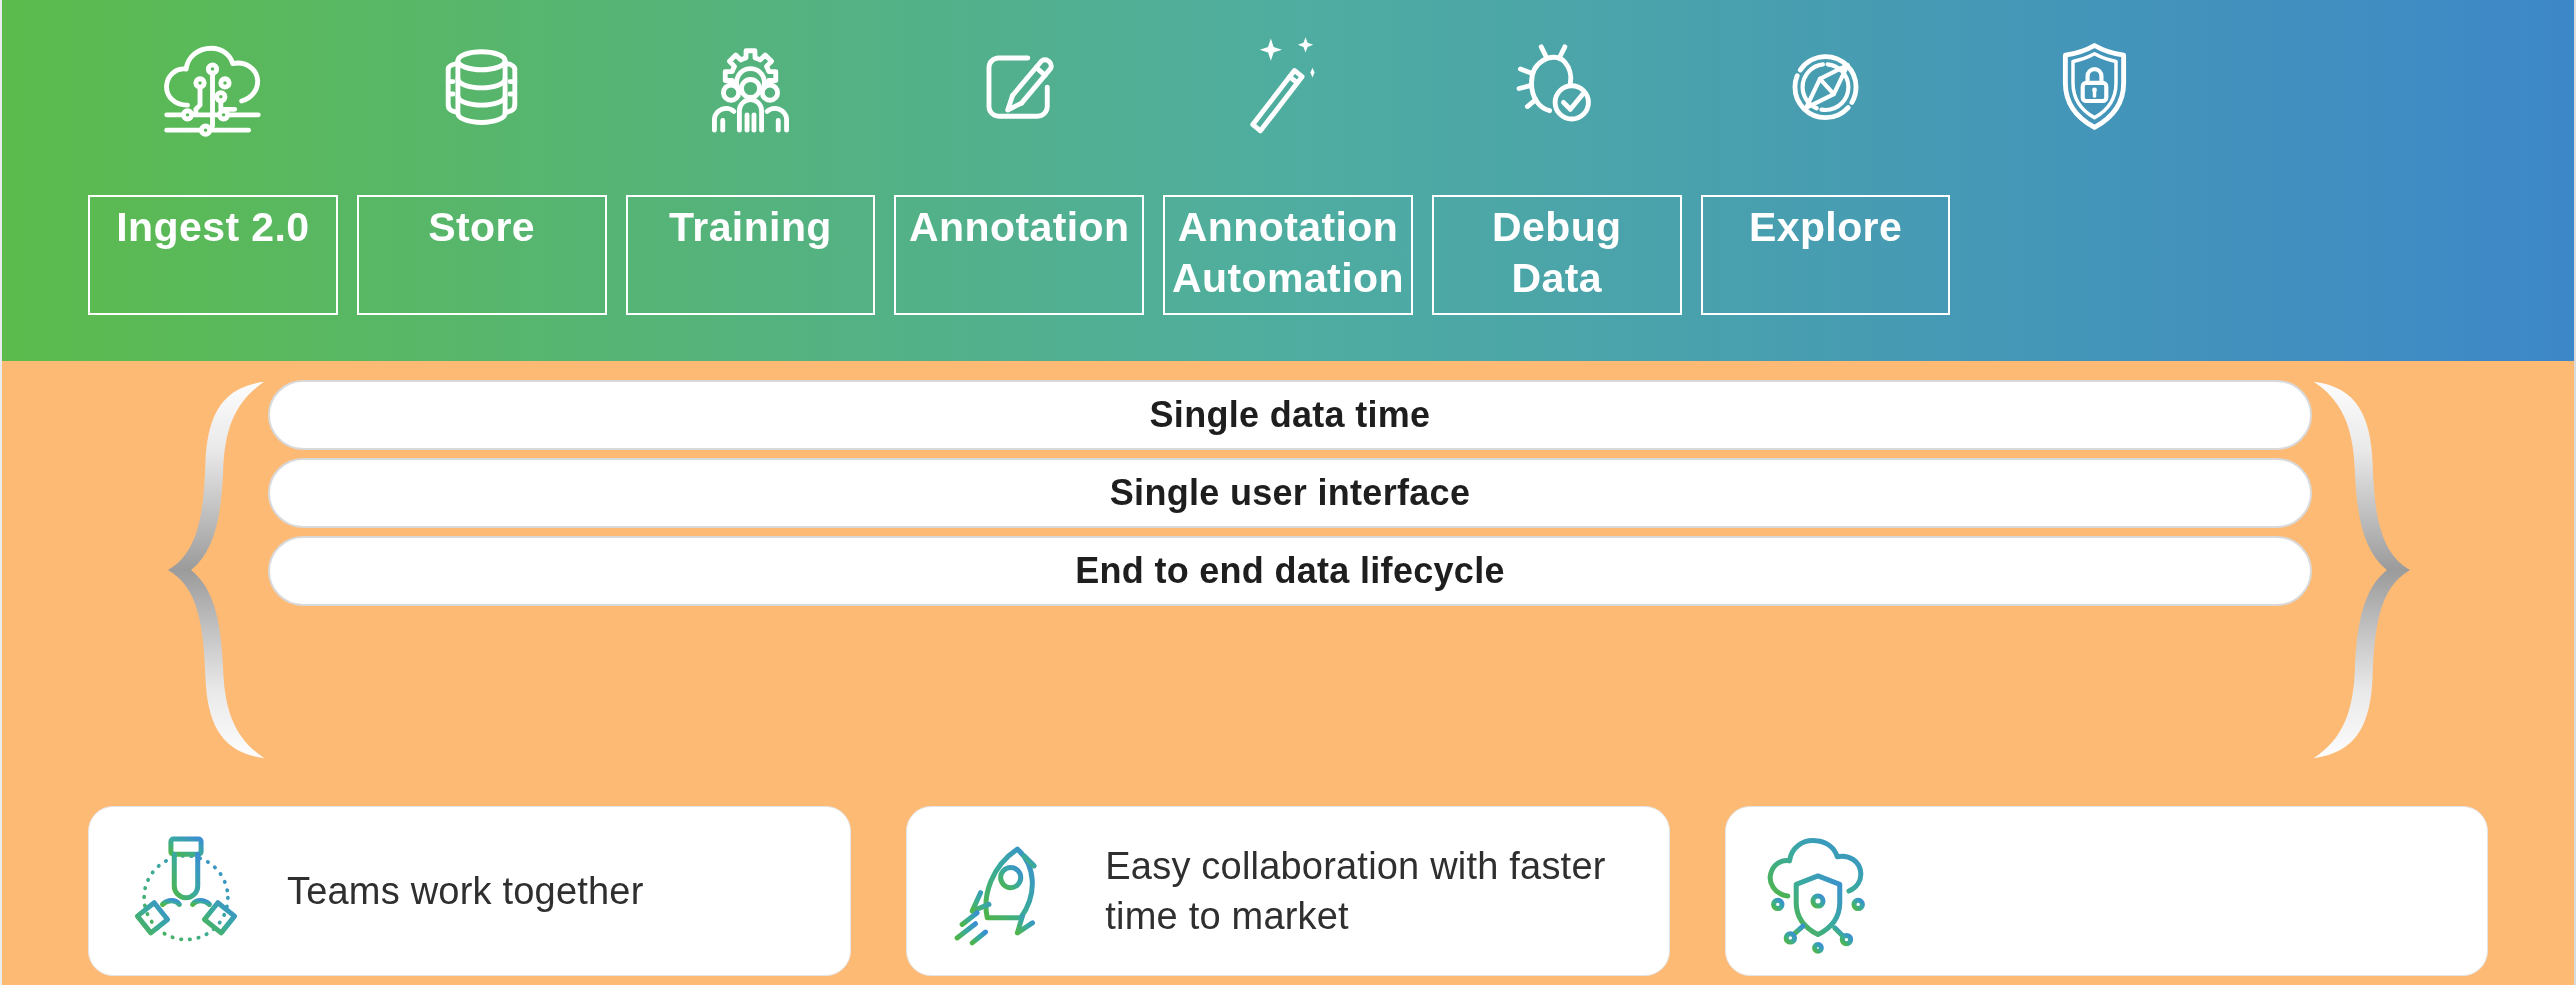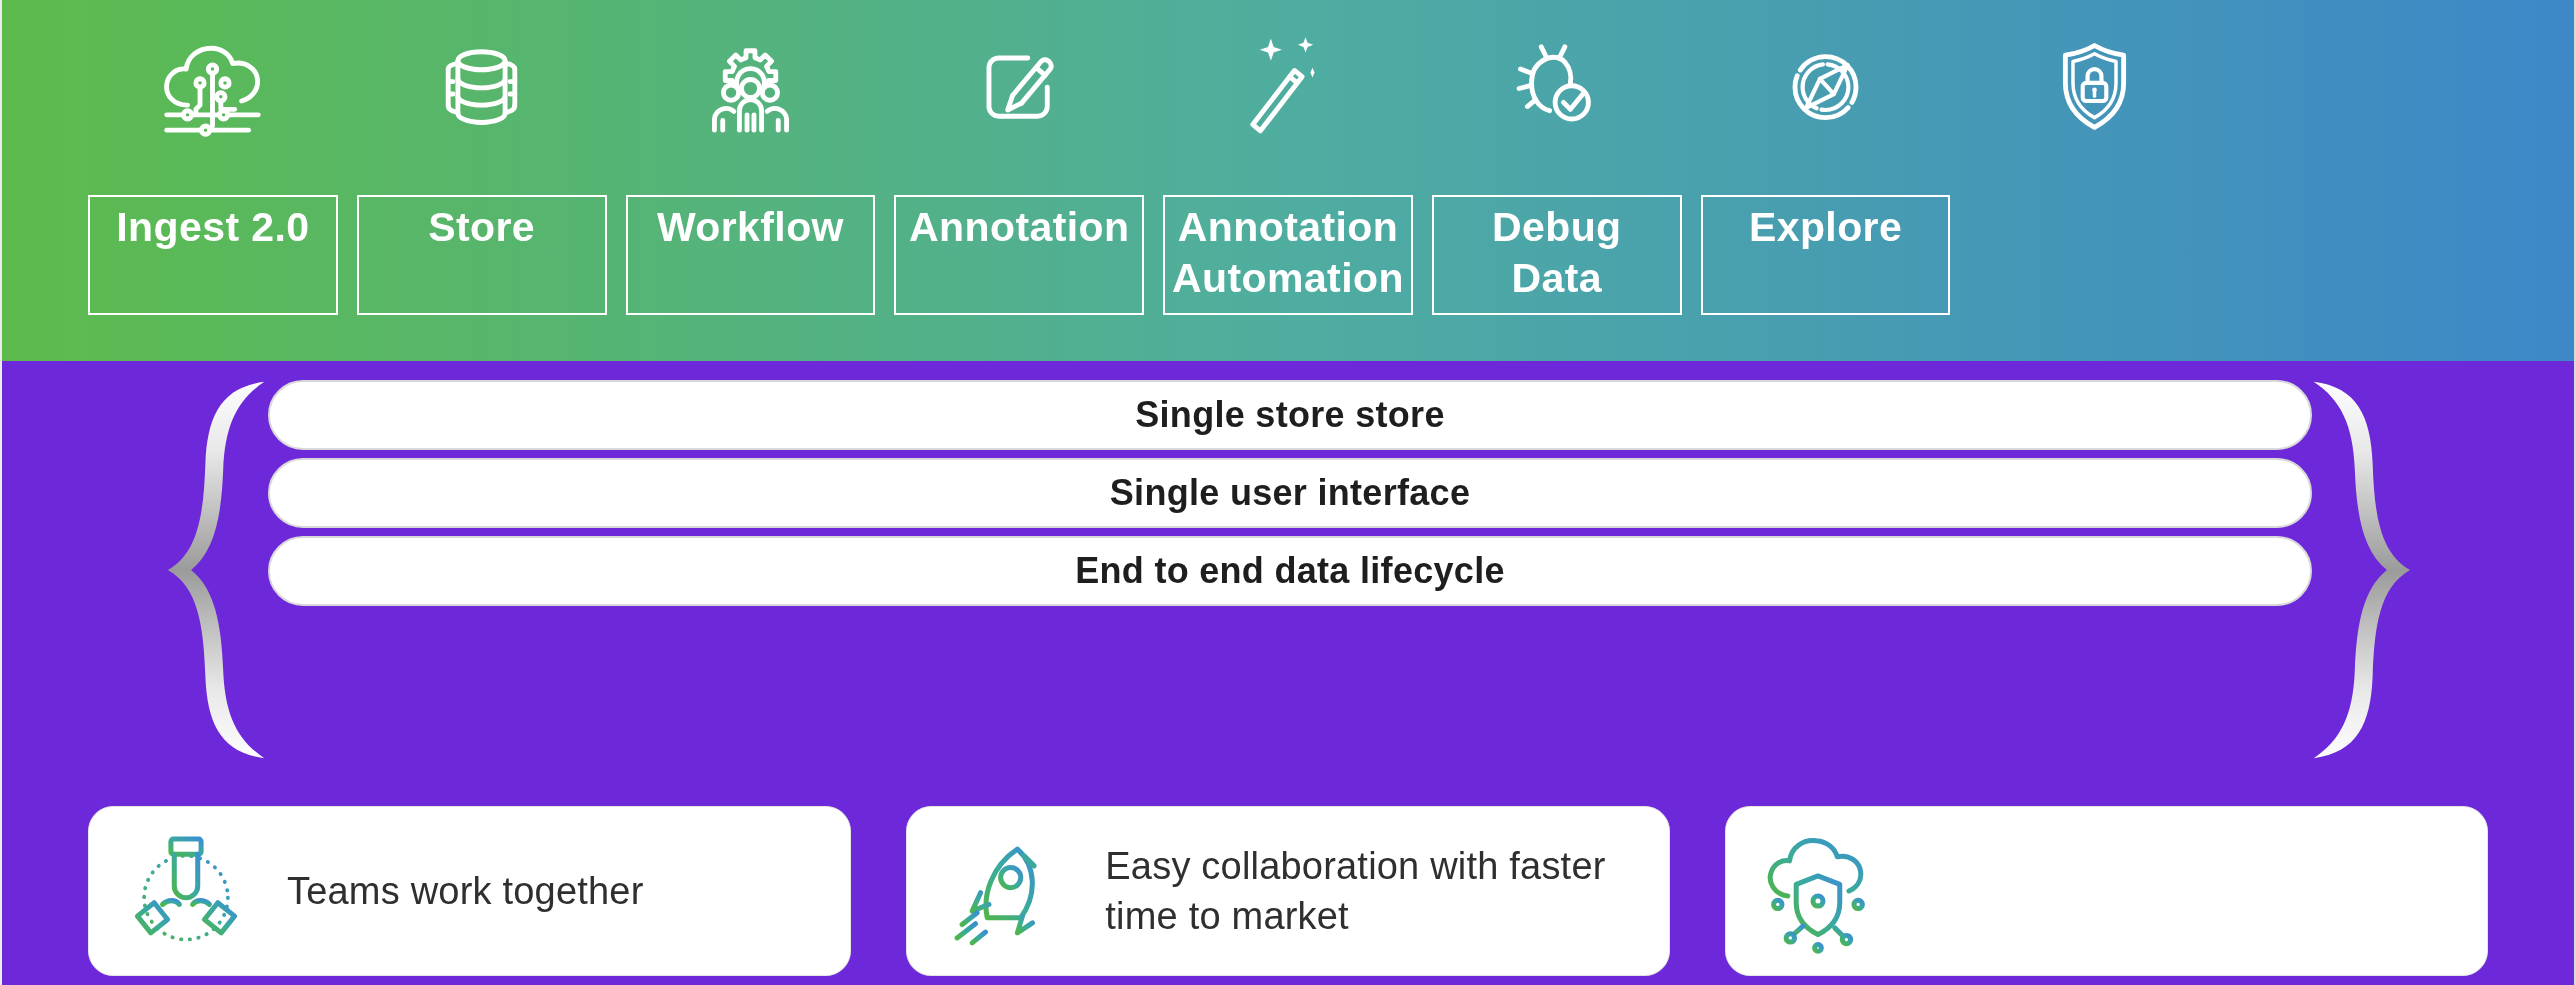--- a/index.html
+++ b/index.html
@@ -1,17 +1,17 @@
 <!DOCTYPE html>
 <html style="font-size:14.3px"><head>
 <meta charset="utf-8">
 <style>
   html,body{margin:0;padding:0;background:#ffffff;}
   body{font-family:"Liberation Sans", sans-serif;}
-  .page{position:relative;width:2576px;height:985px;box-sizing:border-box;background:#6d28d9;
+  .page{position:relative;width:2576px;height:985px;box-sizing:border-box;background:#fdba74;
         border-left:2.7px solid #ececec;border-right:2.7px solid #d9d9d9;overflow:hidden;}
 
   
   .banner{height:361px;background:linear-gradient(90deg,#5cbb4c 0%,#4fada0 50%,#3d87c8 100%);
           display:grid;grid-template-columns:repeat(9,1fr);column-gap:19px;padding:0 86px;box-sizing:border-box;}
   .feature{display:flex;flex-direction:column;align-items:center;}
   .icon-wrap{height:105px;margin-top:36px;display:flex;align-items:center;justify-content:center;}
   .icon-wrap svg{width:111px;height:111px;}
   .banner-svg{fill:none;stroke:#ffffff;stroke-width:7;stroke-linecap:round;stroke-linejoin:round;}
   .label-box{margin-top:54px;width:100%;height:120px;box-sizing:border-box;border:2.7px solid #ffffff;
@@ -125,21 +125,21 @@
           <path d="M64 140 V112 a16 16 0 0 1 32 0 V140"></path>
           <path d="M75 140 V118"></path>
             <path d="M85 140 V118"></path>
           <path d="M28 140 V124 a17 17 0 0 1 28 -11"></path>
             <path d="M40 140 V126"></path>
           <path d="M132 140 V124 a17 17 0 0 0 -28 -11"></path>
             <path d="M120 140 V126"></path>
         </svg>
       </div>
       <div class="label-box">
-        <span>Workflow</span>
+        <span>Training</span>
       </div>
     </div>
 
     <div class="feature">
       <div class="icon-wrap">
         <svg class="banner-svg" viewBox="0 0 160 160">
           <path d="M92 36 H50 a14 14 0 0 0 -14 14 v56 a14 14 0 0 0 14 14 h56 a14 14 0 0 0 14 -14 V78"></path>
           <path d="M70 90 L112 40 A9 9 0 0 1 125 51 L83 101"></path>
           <path d="M104 50 L117 61"></path>
           <path d="M70 90 L63 111 L83 101"></path>
@@ -216,21 +216,21 @@
 
   </header>
 
   <section class="middle">
     <svg class="brace brace-left" viewBox="0 0 120 426">
       <path fill="url(#bracegrad)" d="M118 2 C70 8 54 40 52 94 C50 150 44 194 10 213 C44 232 50 276 52 332 C54 386 70 418 118 424 C88 404 74 376 72 326 C70 272 62 234 36 213 C62 192 70 154 72 100 C74 50 88 22 118 2 Z"></path>
     </svg>
 
     <div class="pills">
       <div class="pill">
-        <span>Single store store</span>
+        <span>Single data time</span>
       </div>
       <div class="pill">
         <span>Single user interface</span>
       </div>
       <div class="pill">
         <span>End to end data lifecycle</span>
       </div>
     </div>
 
     <svg class="brace brace-right" viewBox="0 0 120 426">

